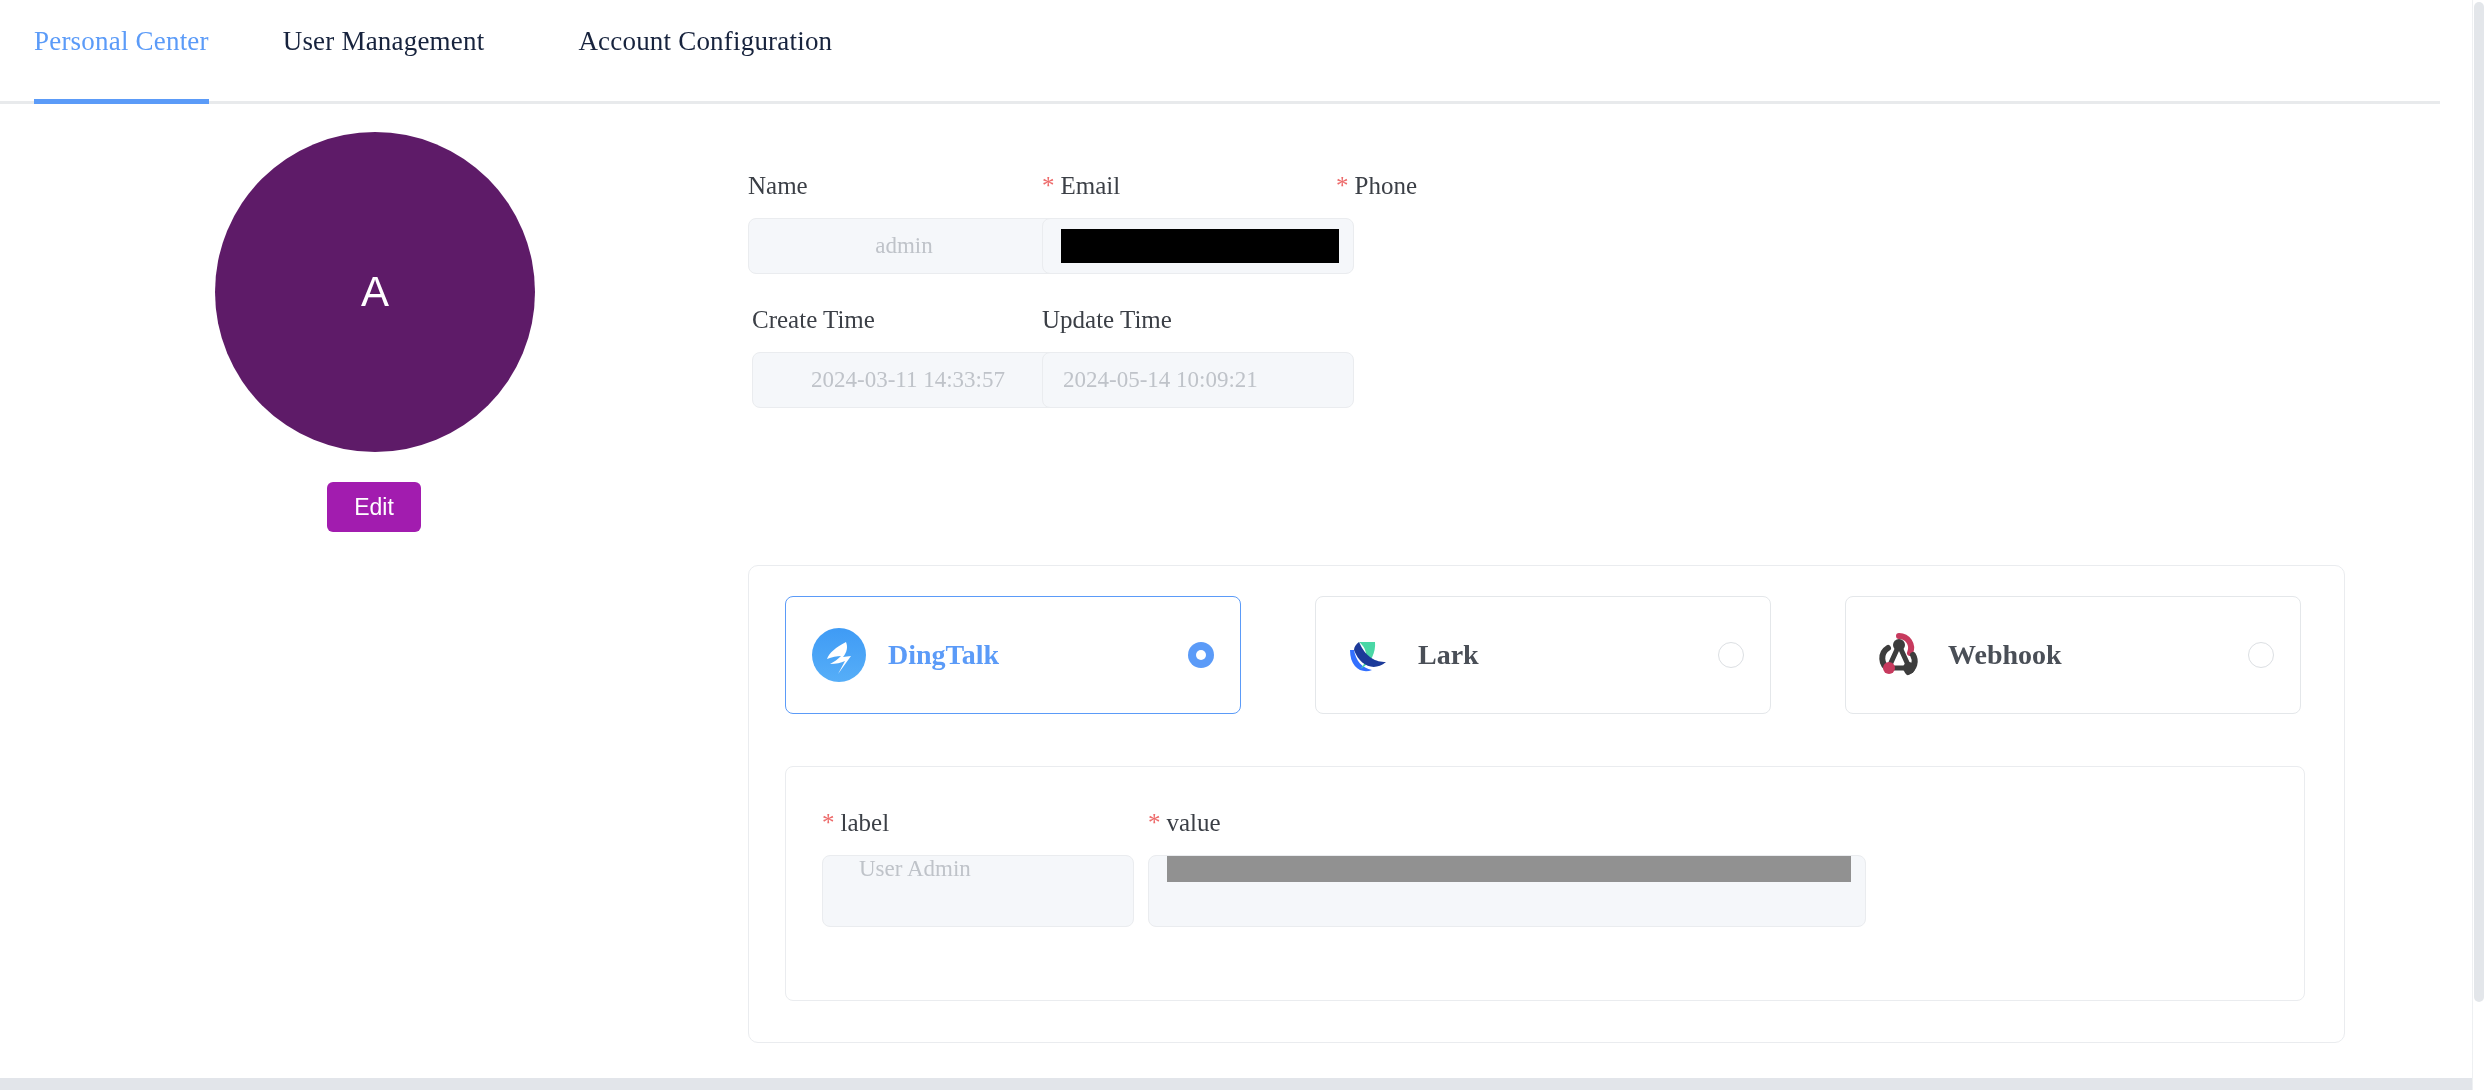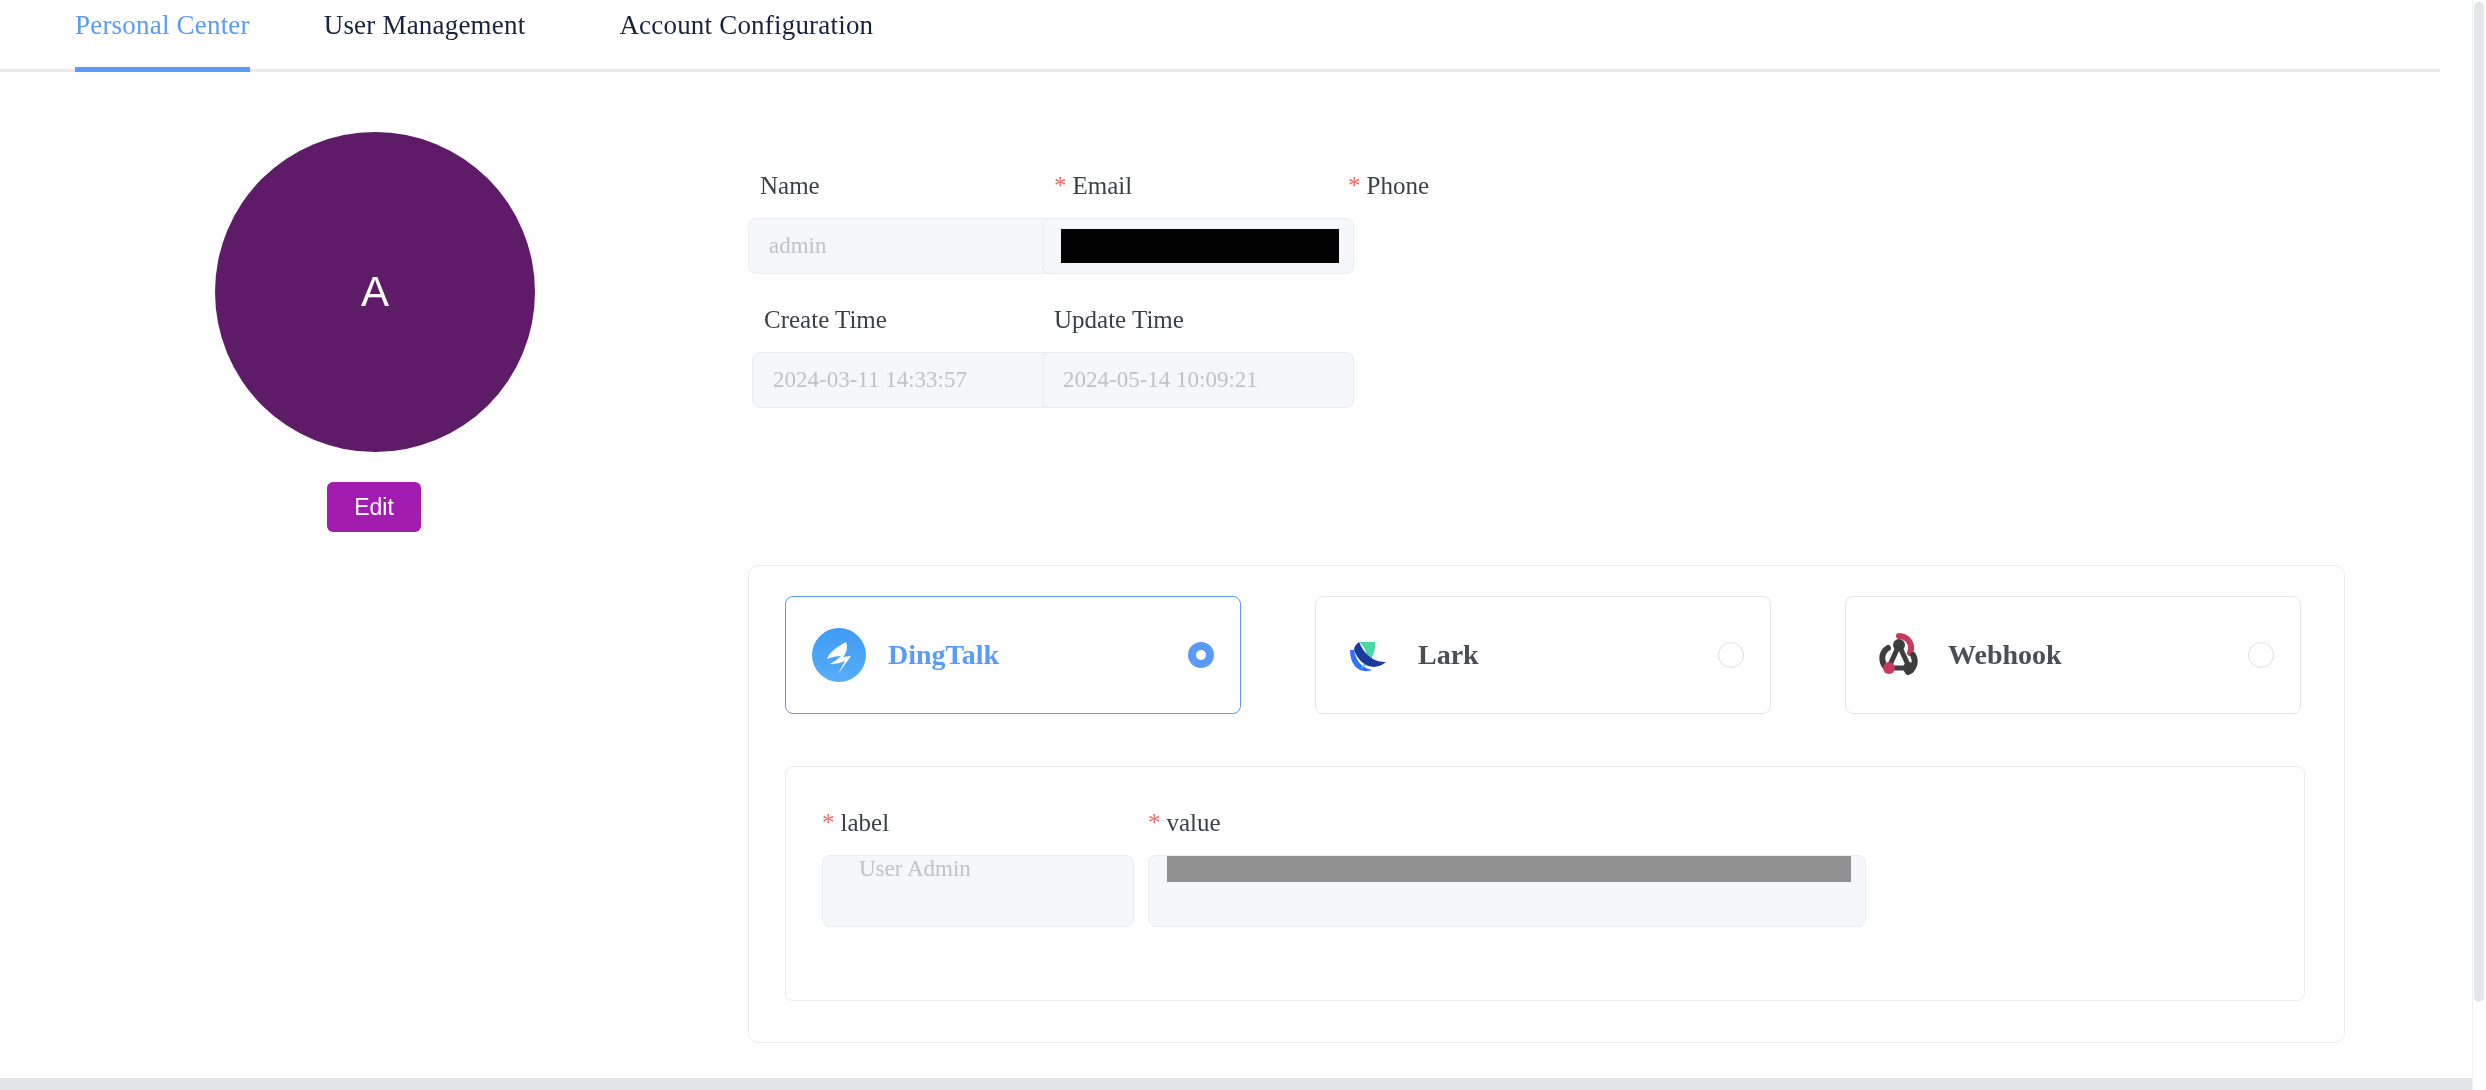--- a/index.html
+++ b/index.html
@@ -17,25 +17,24 @@
     width: 2486px;
     height: 1090px;
     background: #ffffff;
   }
 
   
   .tabbar {
     position: absolute;
     left: 0; top: 0;
     width: 2440px;
-    height: 72px;
+    height: 104px;
     border-bottom: 3px solid #e8eaec;
     display: flex;
     align-items: flex-end;
-    padding-left: 41px;
   }
   .tab {
     position: relative;
     height: 100%;
     display: flex;
     align-items: center;
     font-size: 27px;
     color: #17233d;
     letter-spacing: .2px;
     padding-bottom: 18px;
@@ -125,42 +124,41 @@
   }
   .field {
     position: absolute;
     top: 0;
   }
   .field-label {
     font-size: 25px;
     color: #3b3f46;
     margin-bottom: 18px;
     white-space: nowrap;
-    margin-left: 12px;
   }
   .req {
     color: #ed6a6a;
     margin-right: 6px;
     font-size: 25px;
   }
   .input {
     height: 56px;
     background: #f5f7fa;
     border: 1.5px solid #eaecef;
     border-radius: 8px;
     display: flex;
     align-items: center;
     padding: 0 20px;
     font-size: 23px;
     color: #bfc3c9;
     cursor: text;
     position: relative;
     overflow: hidden;
   }
-  .input.wide  { width: 312px; }
+  .input.wide  { width: 312px; justify-content: center; }
   .input.wide2 { width: 312px; }
 
   
   .redact-black {
     position: absolute;
     left: 18px;
     width: 278px;
     height: 34px;
     background: #000000;
   }

